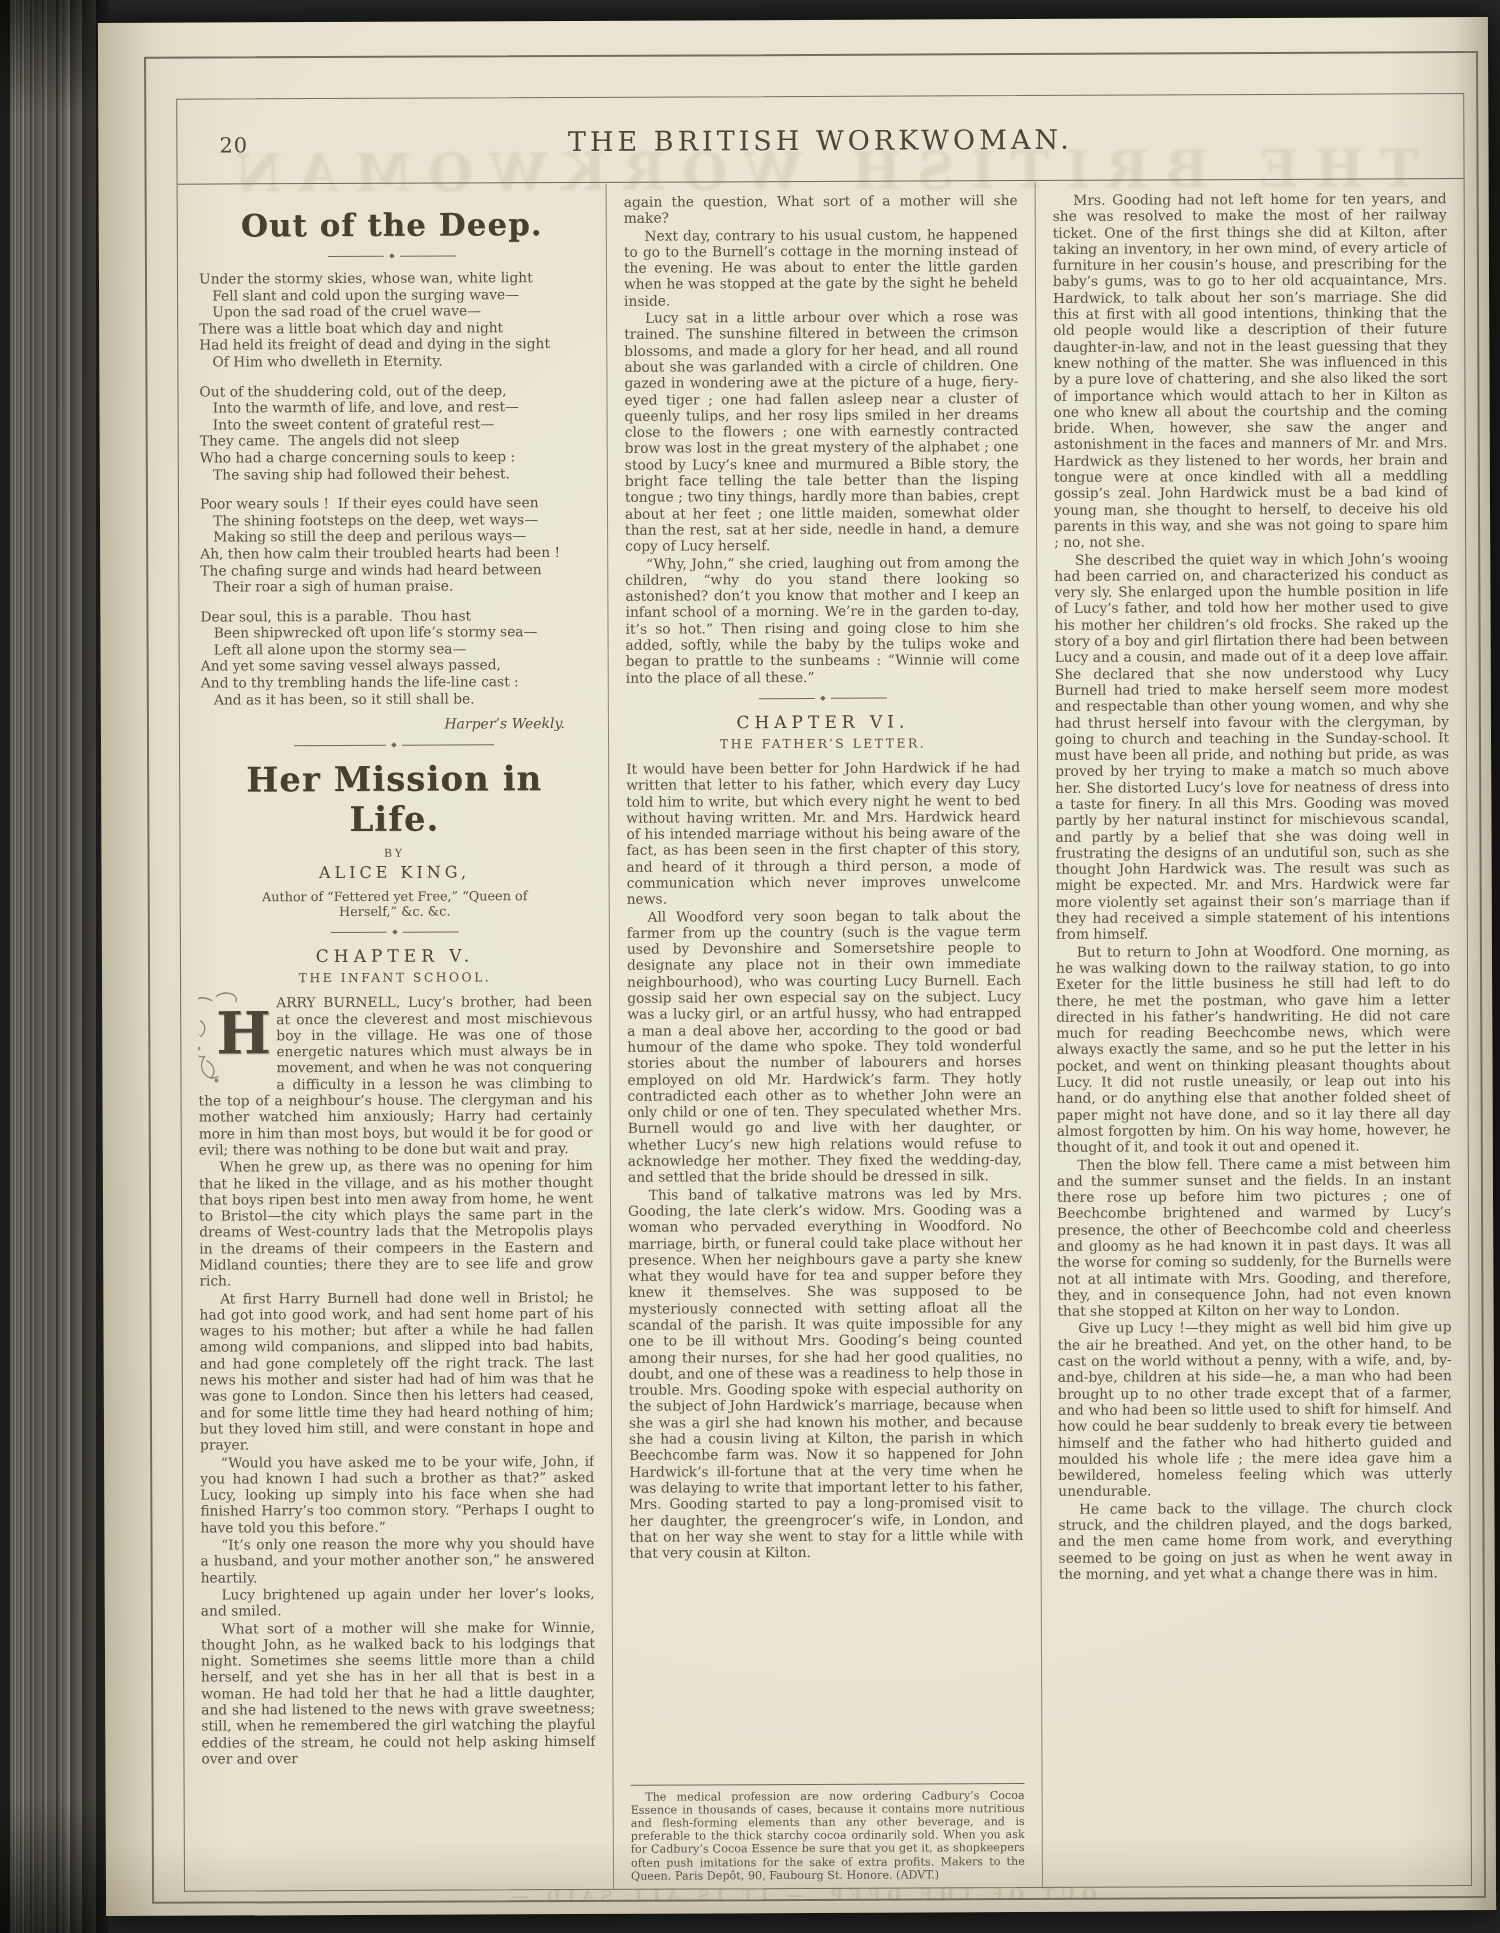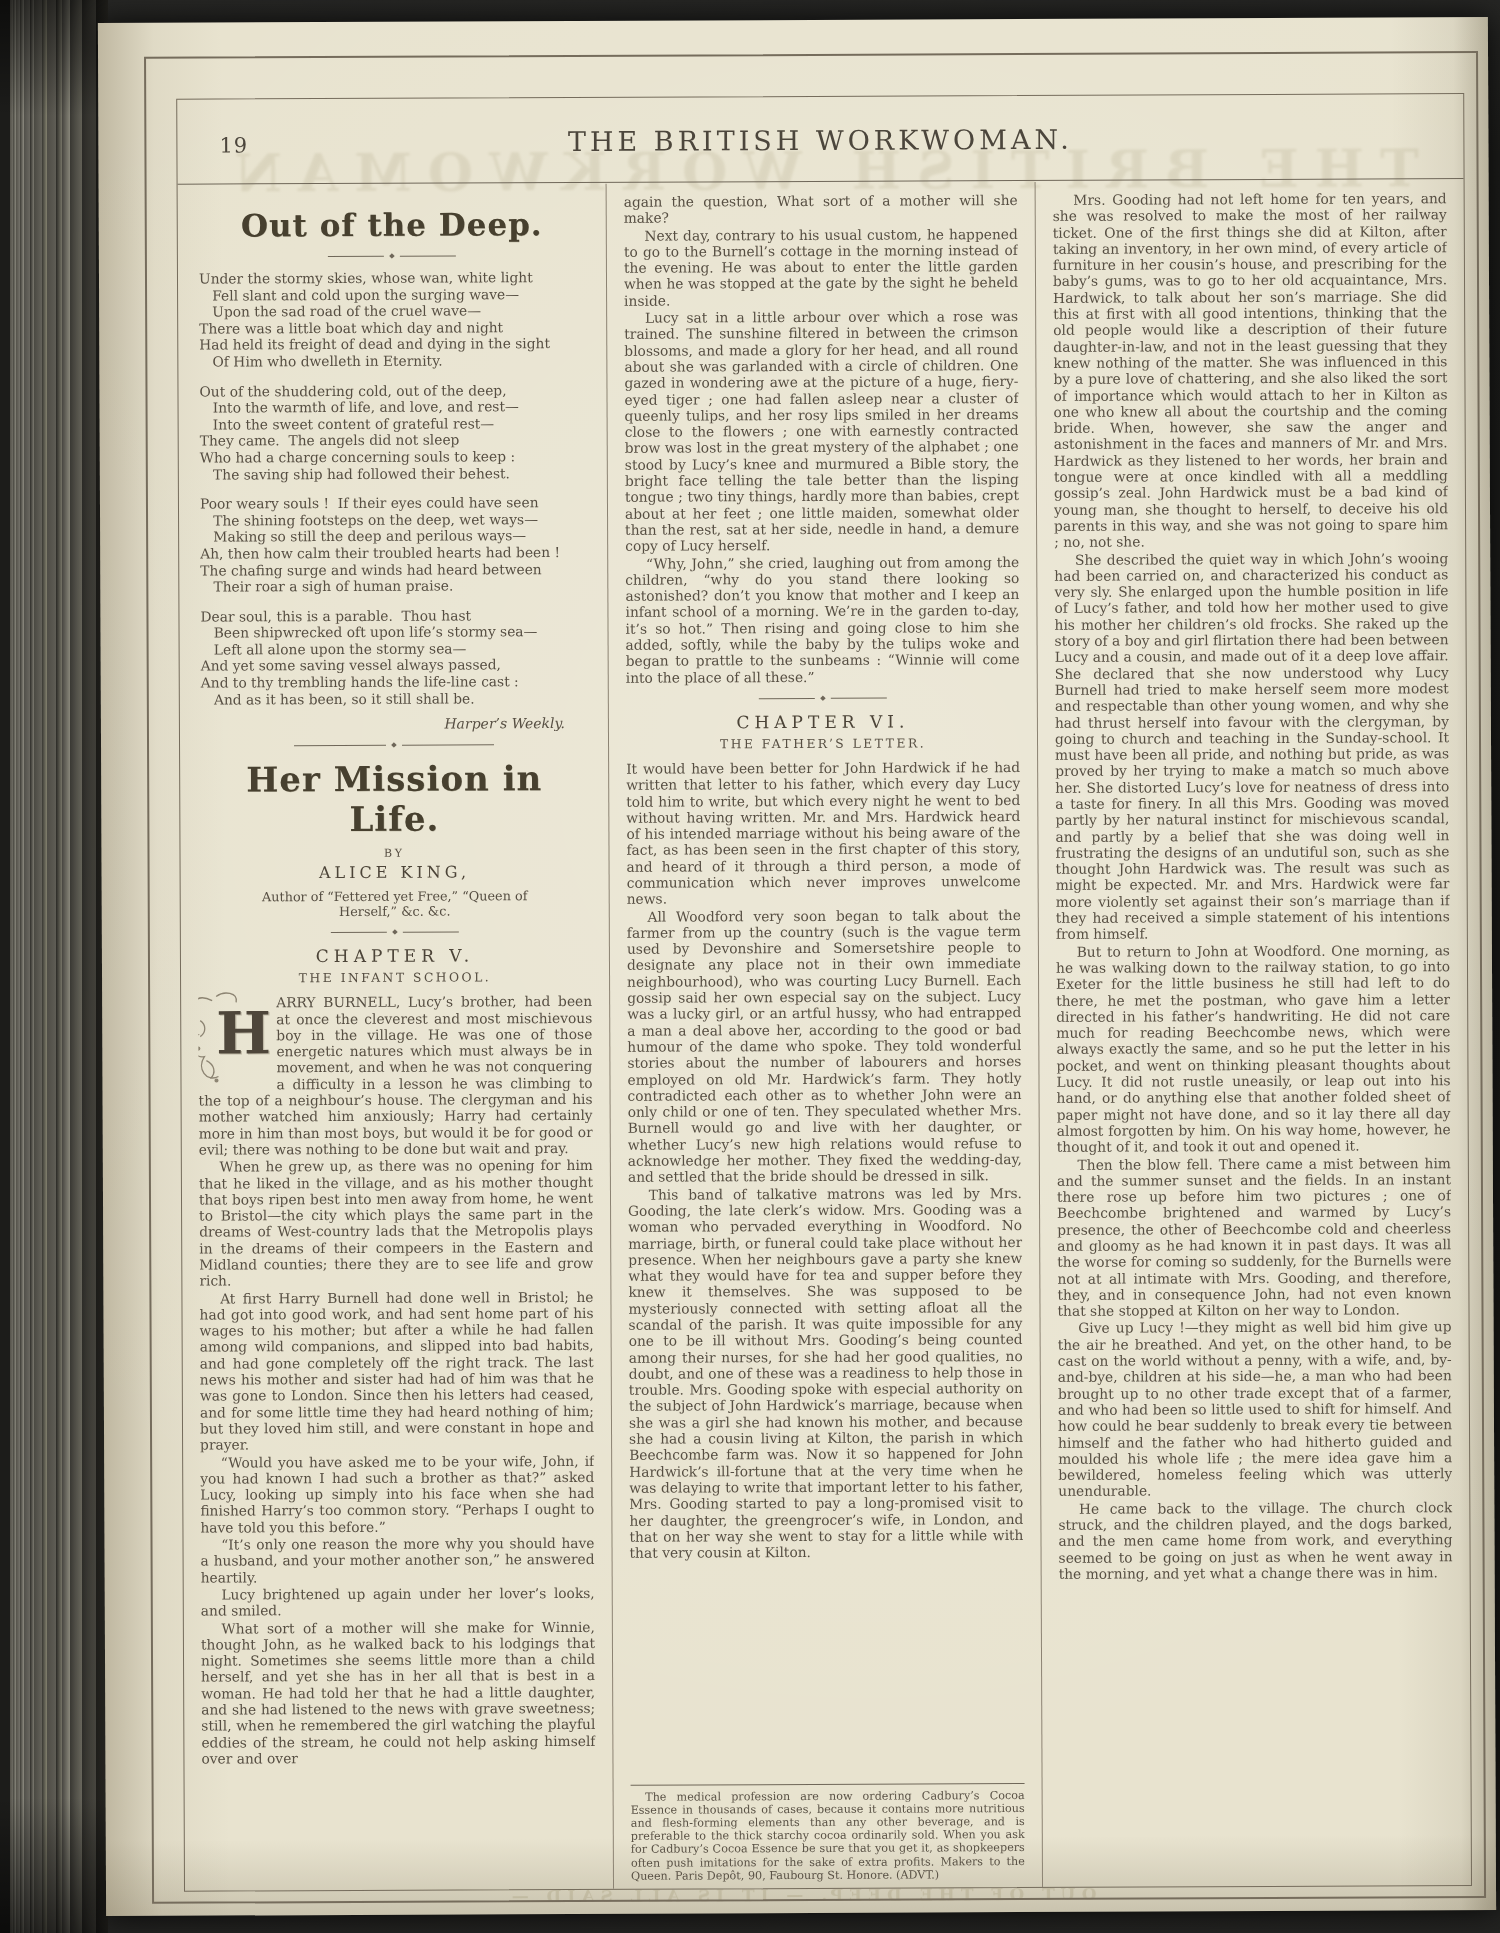--- a/index.html
+++ b/index.html
@@ -88,21 +88,21 @@
 
 <div class="book-edge"></div>
 
 <div class="page">
   <div class="ghost ghost-head">THE BRITISH WORKWOMAN</div>
   <div class="ghost ghost-foot">OUT OF THE DEEP. — IT IS ALL SAID —</div>
   <div class="frame-outer"></div>
   <div class="frame-inner">
 
     <div class="page-header">
-      <span class="page-number">19</span>
+      <span class="page-number">20</span>
       <div class="masthead">THE BRITISH WORKWOMAN.</div>
     </div>
 
     <div class="columns">
 
       <div class="col">
         <div class="col-body">
           <h2 class="article-title">Out of the Deep.</h2>
           <div class="divider">
             <span class="bar"></span>

